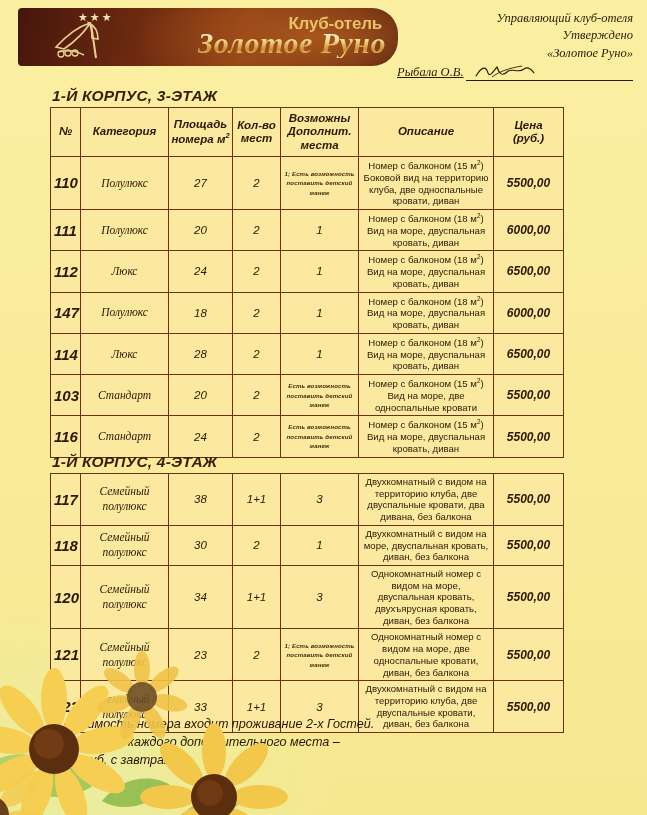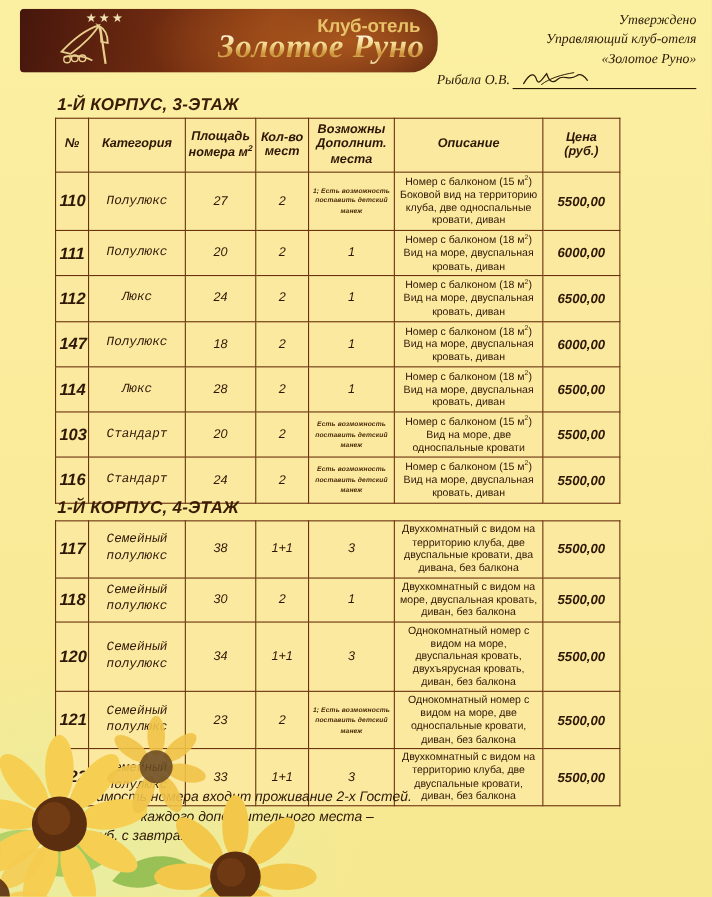--- a/index.html
+++ b/index.html
@@ -103,20 +103,21 @@
     font-size: 12.5px;
     color: #2a1a06;
     line-height: 1.38;
   }
   .approval .sig-line {
     display: flex;
     align-items: flex-end;
     justify-content: space-between;
     gap: 2px;
     margin-top: 2px;
+    text-decoration: underline;
   }
   .sig-name { white-space: nowrap; }
   .sig-rule {
     position: relative;
     flex: 1;
     height: 14px;
     border-bottom: 1px solid #2a1a06;
   }
   .sig-scribble {
     position: absolute;
@@ -180,21 +181,21 @@
   .c-desc  { width: 135px; }
   .c-price { width: 70px; }
 
   td.num {
     font-family: "Liberation Sans", sans-serif;
     font-style: italic;
     font-weight: bold;
     font-size: 15px;
   }
   td.cat {
-    font-family: Liberation Mono, monospace;
+    font-family: Liberation Serif, serif;
     font-style: italic;
     font-size: 11.5px;
     line-height: 1.3;
   }
   td.area, td.seats {
     font-family: "Liberation Sans", sans-serif;
     font-style: italic;
     font-size: 11.5px;
     margin-top: 24px;
   }
@@ -254,22 +255,22 @@
         <circle cx="22" cy="39" r="3" fill="none" stroke="#e9cf8e" stroke-width="1.3"></circle>
         <circle cx="29" cy="39" r="3" fill="none" stroke="#e9cf8e" stroke-width="1.3"></circle>
       </svg>
     </div>
     <div class="stars">★★★</div>
     <div class="brand-sub">Клуб-отель</div>
     <div class="brand-main">Золотое Руно</div>
   </div>
 
   <div class="approval">
+    <div>Управляющий клуб-отеля</div>
     <div>Утверждено</div>
-    <div>Управляющий клуб-отеля</div>
     <div>«Золотое Руно»</div>
     <div class="sig-line">
       <span class="sig-name">Рыбала О.В.</span>
       <span class="sig-rule">
         <svg class="sig-scribble" viewBox="0 0 62 15" aria-hidden="true">
           <path d="M2 12 C8 2 12 2 14 9 C16 14 20 6 23 3 C25 9 28 13 33 8 C38 3 44 10 50 5 C54 2 58 6 60 9" fill="none" stroke="#2a1a06" stroke-width="1.1" stroke-linecap="round"></path>
           <path d="M18 13 C26 7 36 4 48 2" fill="none" stroke="#2a1a06" stroke-width="0.9"></path>
         </svg>
       </span>
     </div>

